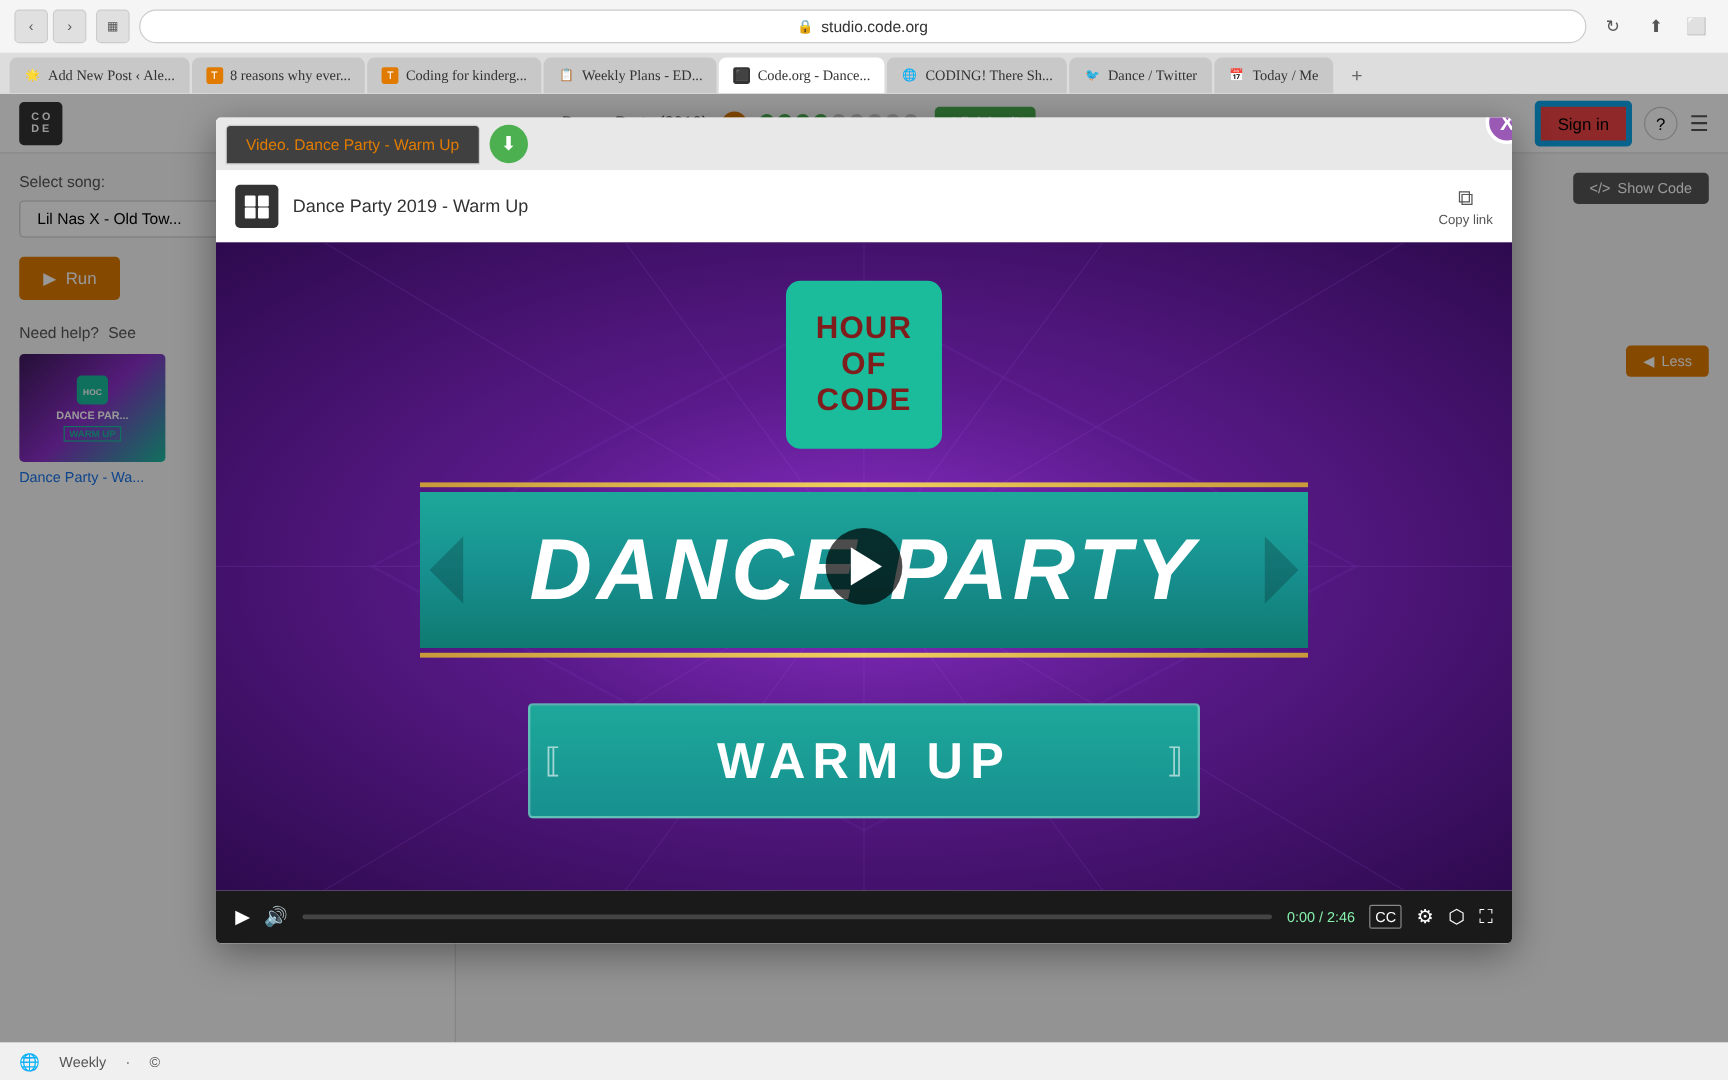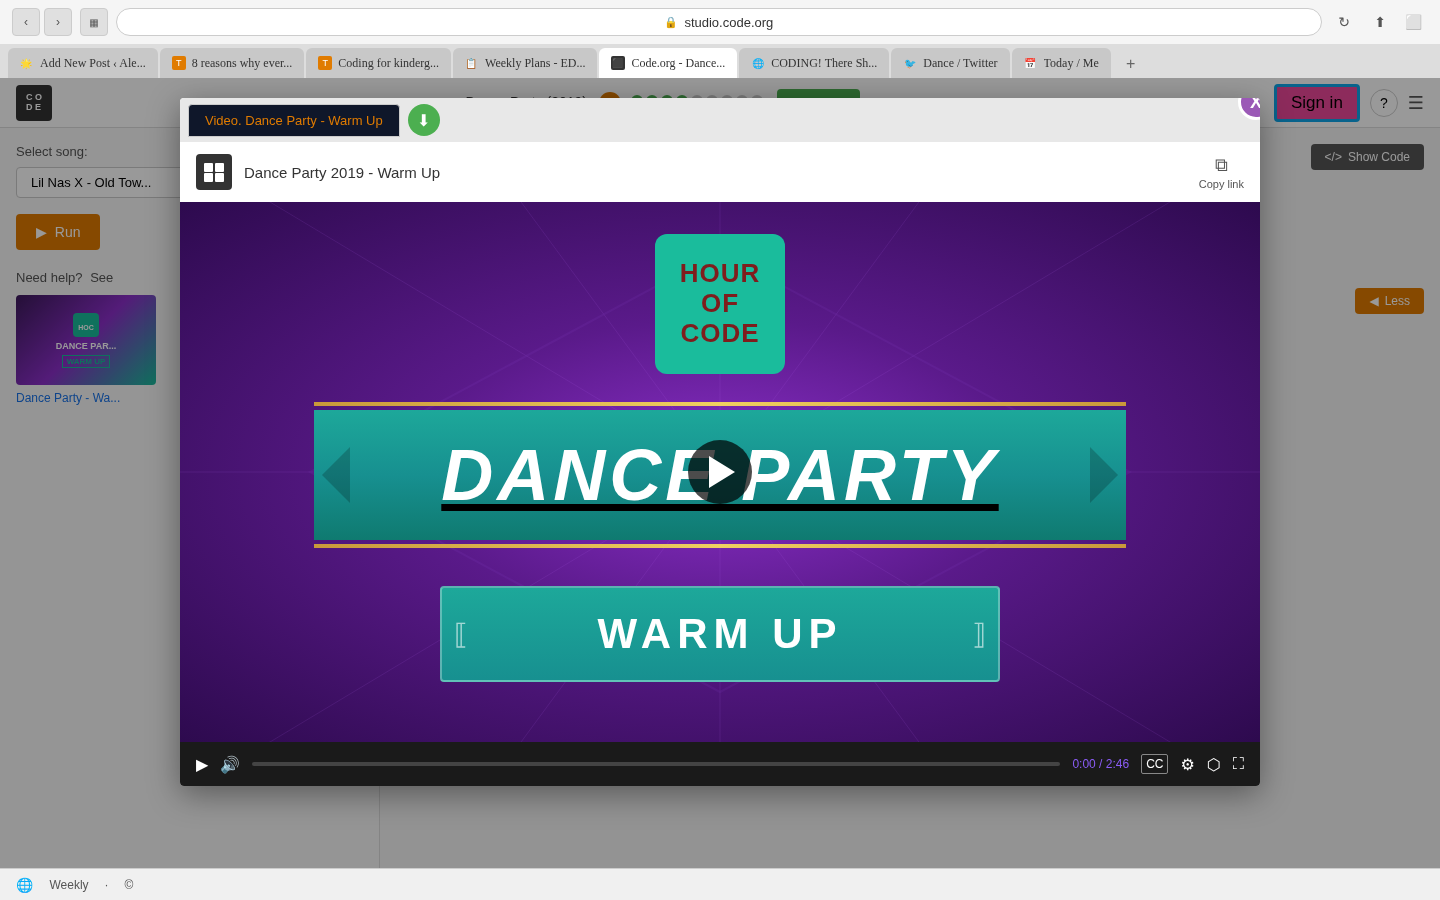--- a/index.html
+++ b/index.html
@@ -185,24 +185,24 @@
       font-size: 13px;
       cursor: pointer;
     }
 
     .studio-nav-right {
       display: flex; align-items: center; gap: 10px;
     }
 
     .sign-in-btn {
       padding: 6px 14px;
-      border: 3px solid #0ea5e9;
-      border-radius: 4px;
-      background: #ec4899;
-      font-size: 17px;
+      border: 5px solid #0ea5e9;
+      border-radius: 4px;
+      background: #ef4444;
+      font-size: 14px;
       cursor: pointer;
     }
 
     .help-btn {
       width: 28px; height: 28px;
       border-radius: 50%;
       border: 1px solid #ccc;
       display: flex; align-items: center; justify-content: center;
       font-size: 14px; cursor: pointer;
     }
@@ -255,21 +255,21 @@
     }
 
     .need-help {
       margin-top: 20px;
       font-size: 13px;
       color: #555;
     }
 
     .thumbnail-area {
       margin-top: 10px;
-      width: 140px;
+      width: 122px;
       height: 90px;
       background: #1a1a2e;
       border-radius: 4px;
       overflow: hidden;
       position: relative;
       display: flex; align-items: center; justify-content: center;
     }
 
     .video-link {
       margin-top: 6px;
@@ -355,21 +355,21 @@
 
     .modal-tab {
       padding: 8px 16px;
       font-size: 13px;
       cursor: pointer;
       border-radius: 4px 4px 0 0;
       border: 1px solid transparent;
     }
 
     .modal-tab.active {
-      background: #0f172a;
+      background: #404040;
       border-color: #ccc;
       color: #e07b00;
       font-weight: 500;
     }
 
     .modal-tab.inactive {
       background: #666;
       color: white;
     }
 
@@ -498,22 +498,21 @@
       text-transform: uppercase;
     }
 
     
     .dance-party-section {
       position: absolute;
       top: 200px;
       left: 50%;
       transform: translateX(-50%);
       z-index: 2;
-      width: 812px;
-      text-decoration: underline;
+      width: 740px;
     }
 
     .gold-lines-top {
       height: 4px;
       background: linear-gradient(90deg, #c9993a, #f0d060, #c9993a);
       margin-bottom: 4px;
     }
 
     .gold-lines-bottom {
       height: 4px;
@@ -645,21 +644,21 @@
     .ctrl-btn {
       color: white;
       font-size: 16px;
       cursor: pointer;
       background: none;
       border: none;
       display: flex; align-items: center; justify-content: center;
     }
 
     .time-display {
-      color: #8b5cf6;
+      color: #86efac;
       font-size: 12px;
     }
 
     .ctrl-icons-right {
       display: flex; align-items: center; gap: 12px;
     }
 
     
     .bottom-bar {
       position: fixed;

